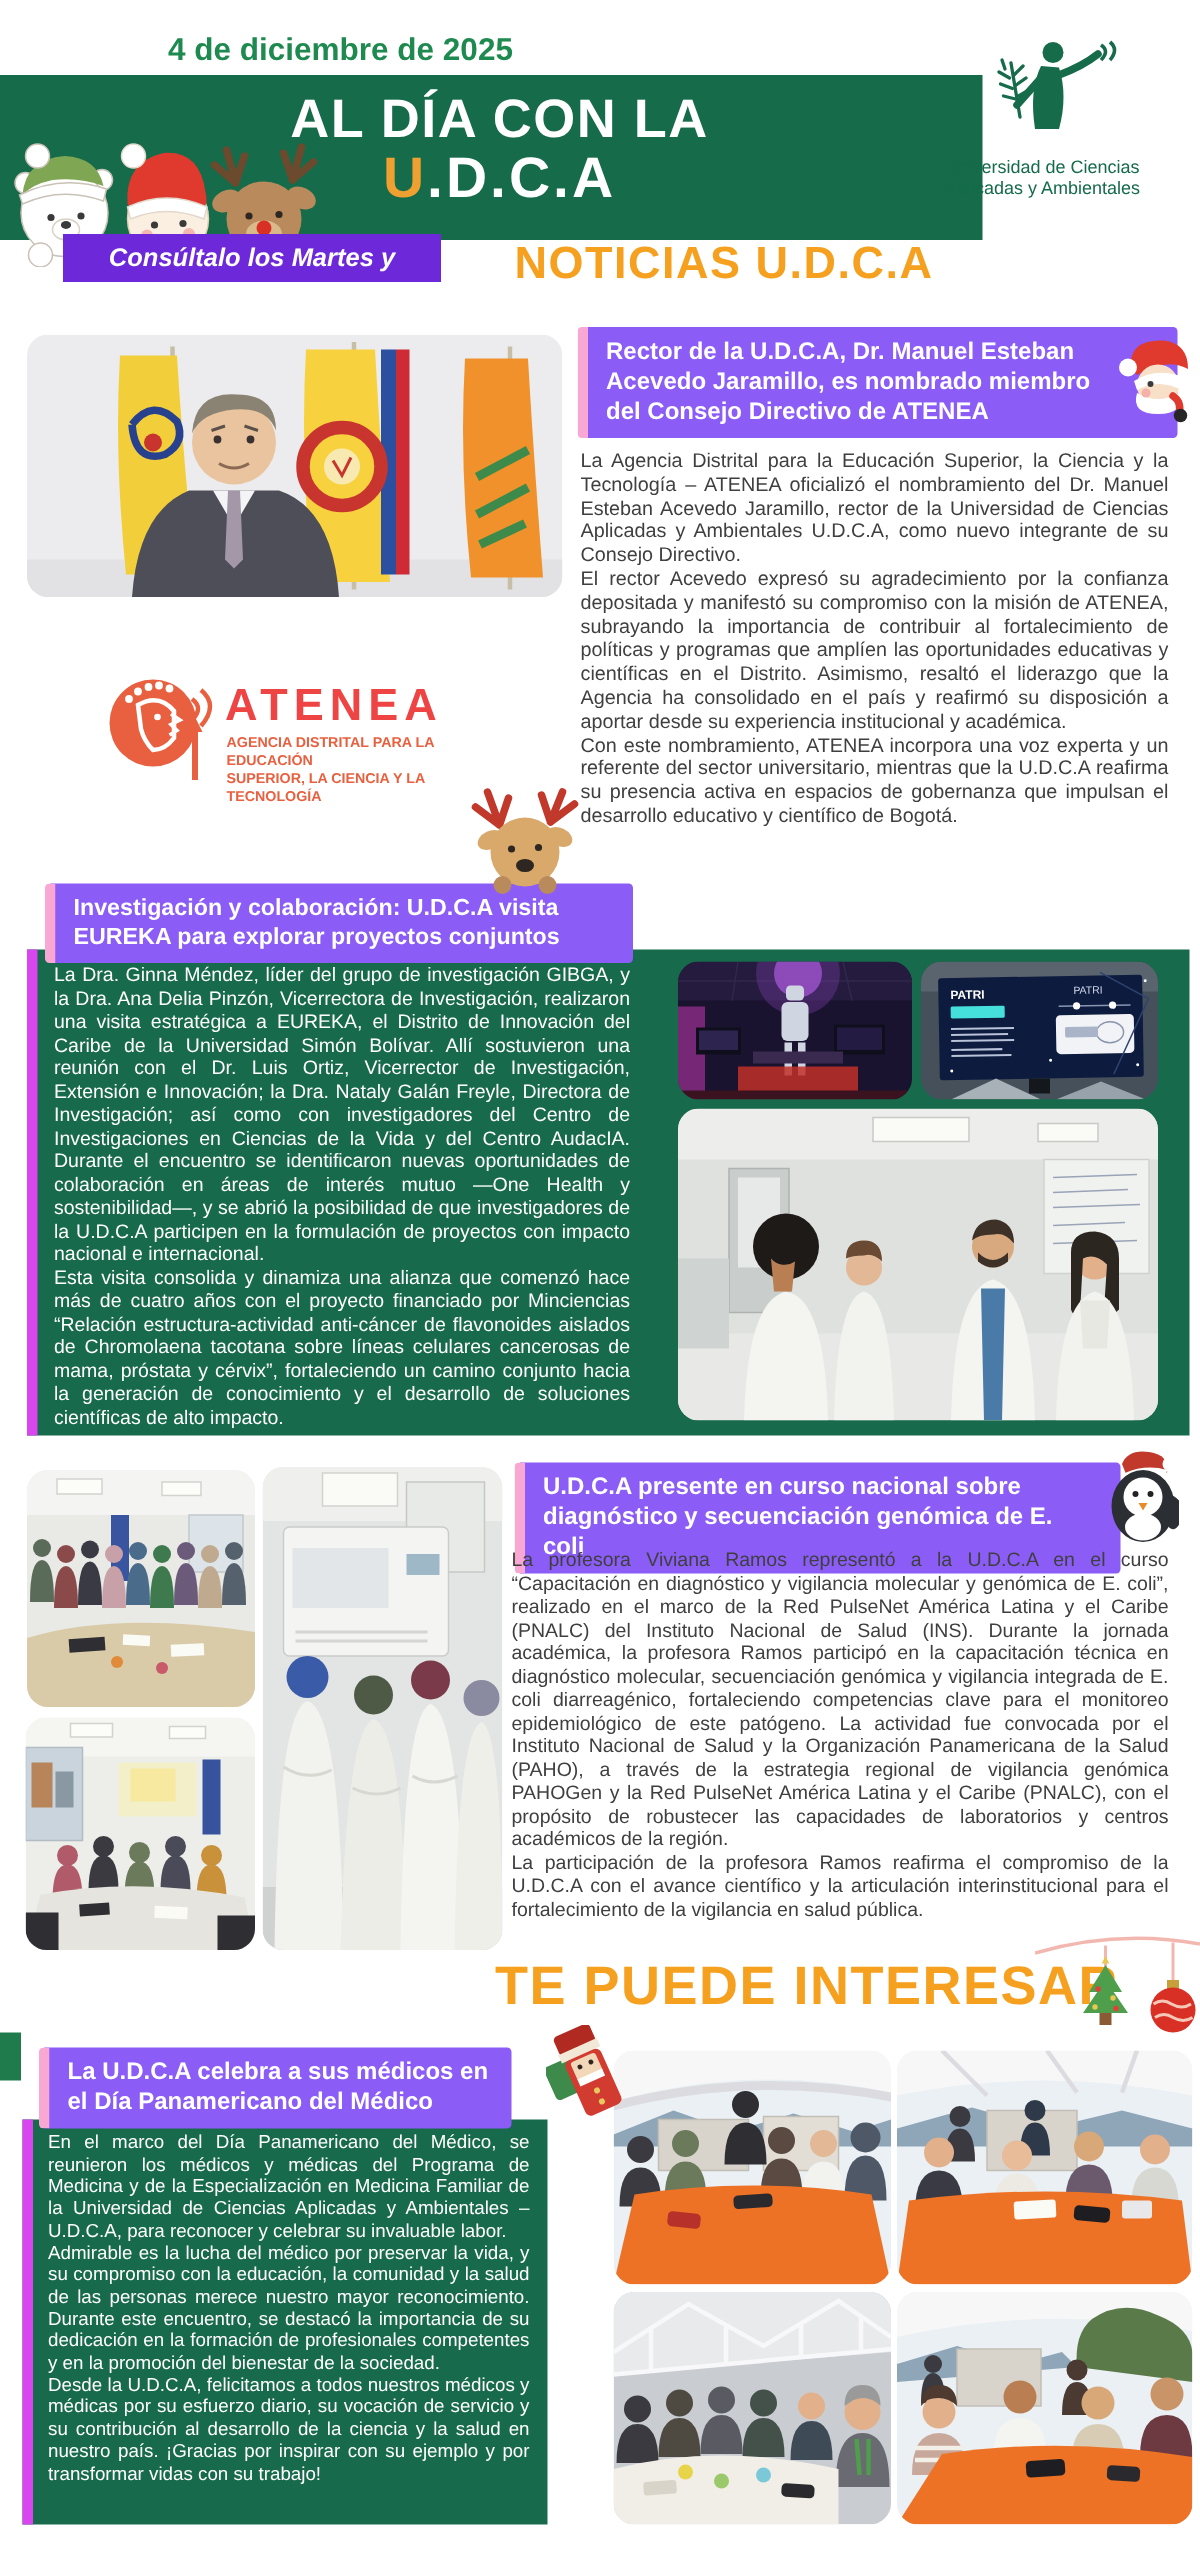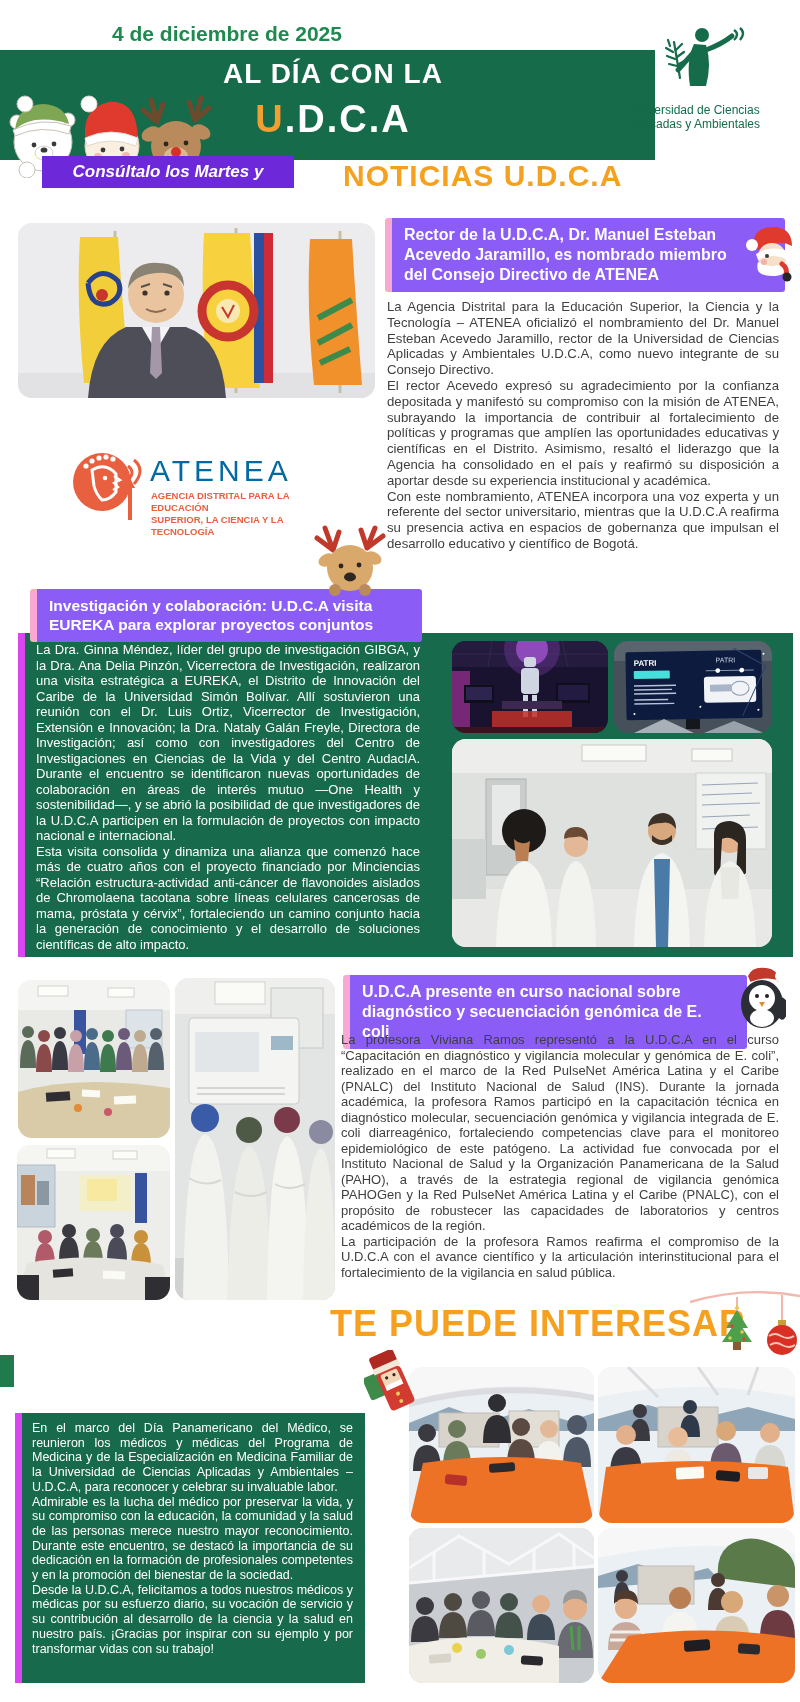--- a/index.html
+++ b/index.html
@@ -3,21 +3,21 @@
 <meta charset="utf-8">
 <style>
   html,body{margin:0;padding:0;background:#fff;}
   #page{position:relative;width:800px;height:1702px;background:#fff;overflow:hidden;
         font-family:"Liberation Sans",sans-serif;}
   .abs{position:absolute;}
   
   .date{left:112px;top:22px;font-size:21px;font-weight:bold;color:#1E8A4F;}
   .banner{left:0;top:50px;width:655px;height:110px;background:#156B4A;}
   .btitle1{left:118px;top:58px;width:430px;text-align:center;color:#fff;font-weight:bold;
-           font-size:28px;letter-spacing:1px;}
+           font-size:36px;letter-spacing:1px;}
   .btitle2{left:118px;top:98px;width:430px;text-align:center;color:#fff;font-weight:bold;
            font-size:38px;letter-spacing:2px;}
   .btitle2 .u{color:#F0A030;}
   .ribbon{left:42px;top:156px;width:252px;height:32px;background:#6d28d9;color:#fff;
           font-style:italic;font-weight:bold;font-size:17px;text-align:center;line-height:32px;}
   .logo{left:595px;top:26px;width:200px;text-align:center;}
   .logo-name{font-size:33px;font-weight:bold;letter-spacing:2px;color:#156B4A;line-height:1;}
   .logo-name .u{color:#F0A030;}
   .logo-sub{font-size:12px;color:#156B4A;line-height:1.15;margin-top:2px;}
   
@@ -177,21 +177,21 @@
         <circle cx="34" cy="9" r="2.6"></circle>
           <circle cx="41" cy="11" r="2.6"></circle>
         <path d="M20,22 Q34,14 44,26 L44,44 Q38,52 30,52 Q24,46 22,38 Z" fill="none" stroke="#fff" stroke-width="3"></path>
         <path d="M42,28 l6,4 l-6,3 l4,4 l-5,3" stroke="#fff" stroke-width="2.4" fill="none"></path>
         <circle cx="33" cy="30" r="2.2"></circle>
       </g>
       <path d="M56,18 q8,6 0,14 M62,12 q12,10 0,24" stroke="#E8603F" stroke-width="3" fill="none"></path>
       <path d="M58,38 L58,72" stroke="#E8603F" stroke-width="4"></path>
       <path d="M58,30 L53,40 L63,40 Z" fill="#E8603F"></path>
     </svg>
-    <div class="abs" style="left:78px;top:8px;font-size:30px;font-weight:normal;letter-spacing:4px;color:#0369a1;">ATENEA</div>
+    <div class="abs" style="left:78px;top:8px;font-size:30px;font-weight:bold;letter-spacing:4px;color:#ef4444;">ATENEA</div>
     <div class="abs" style="left:79px;top:44px;font-size:9.5px;font-weight:bold;color:#E8603F;line-height:1.25;">
       <span>AGENCIA DISTRITAL PARA LA EDUCACIÓN</span><br><span>SUPERIOR, LA CIENCIA Y LA TECNOLOGÍA</span>
     </div>
   </div>
 
   <svg class="abs" style="left:311px;top:522px;z-index:3;" width="78" height="74" viewBox="0 0 78 74">
     <path d="M22,28 L14,6 M22,28 L6,16 M22,28 L28,10" stroke="#C0392B" stroke-width="5" stroke-linecap="round" fill="none"></path>
     <path d="M56,26 L64,6 M56,26 L72,14 M56,26 L50,8" stroke="#C0392B" stroke-width="5" stroke-linecap="round" fill="none"></path>
     <ellipse cx="16" cy="38" rx="9" ry="6" fill="#D9A96B" transform="rotate(-25 16 38)"></ellipse>
     <ellipse cx="62" cy="36" rx="9" ry="6" fill="#D9A96B" transform="rotate(25 62 36)"></ellipse>
@@ -489,20 +489,21 @@
       <rect x="15" y="14" width="28" height="6" fill="#F2E8D8"></rect>
       <rect x="16" y="20" width="26" height="40" rx="4" fill="#D23B2F"></rect>
       <rect x="20" y="22" width="18" height="14" rx="2" fill="#F2D8B8"></rect>
       <circle cx="25" cy="27" r="1.6" fill="#2E2620"></circle>
         <circle cx="33" cy="27" r="1.6" fill="#2E2620"></circle>
       <rect x="20" y="34" width="18" height="5" fill="#fff"></rect>
       <circle cx="29" cy="46" r="2" fill="#E8C860"></circle>
         <circle cx="29" cy="54" r="2" fill="#E8C860"></circle>
     </g>
   </svg>
+  <div class="abs hbox" style="left:26px;top:1365px;width:315px;z-index:2;">La U.D.C.A celebra a sus médicos en el Día Panamericano del Médico</div>
 
   <div class="abs gbox body-white" style="left:15px;top:1413px;width:350px;height:270px;overflow:hidden;padding:8px 12px 8px 10px;font-size:12.5px;line-height:14.7px;">
     <p>En el marco del Día Panamericano del Médico, se reunieron los médicos y médicas del Programa de Medicina y de la Especialización en Medicina Familiar de la Universidad de Ciencias Aplicadas y Ambientales – U.D.C.A, para reconocer y celebrar su invaluable labor.</p>
     <p>Admirable es la lucha del médico por preservar la vida, y su compromiso con la educación, la comunidad y la salud de las personas merece nuestro mayor reconocimiento. Durante este encuentro, se destacó la importancia de su dedicación en la formación de profesionales competentes y en la promoción del bienestar de la sociedad.</p>
     <p>Desde la U.D.C.A, felicitamos a todos nuestros médicos y médicas por su esfuerzo diario, su vocación de servicio y su contribución al desarrollo de la ciencia y la salud en nuestro país. ¡Gracias por inspirar con su ejemplo y por transformar vidas con su trabajo!</p>
   </div>
 
   <div class="abs ph" style="left:409px;top:1367px;width:185px;height:156px;">
     <svg width="185" height="156" viewBox="0 0 185 156">
       <rect width="185" height="156" fill="#EAF0F4"></rect>

